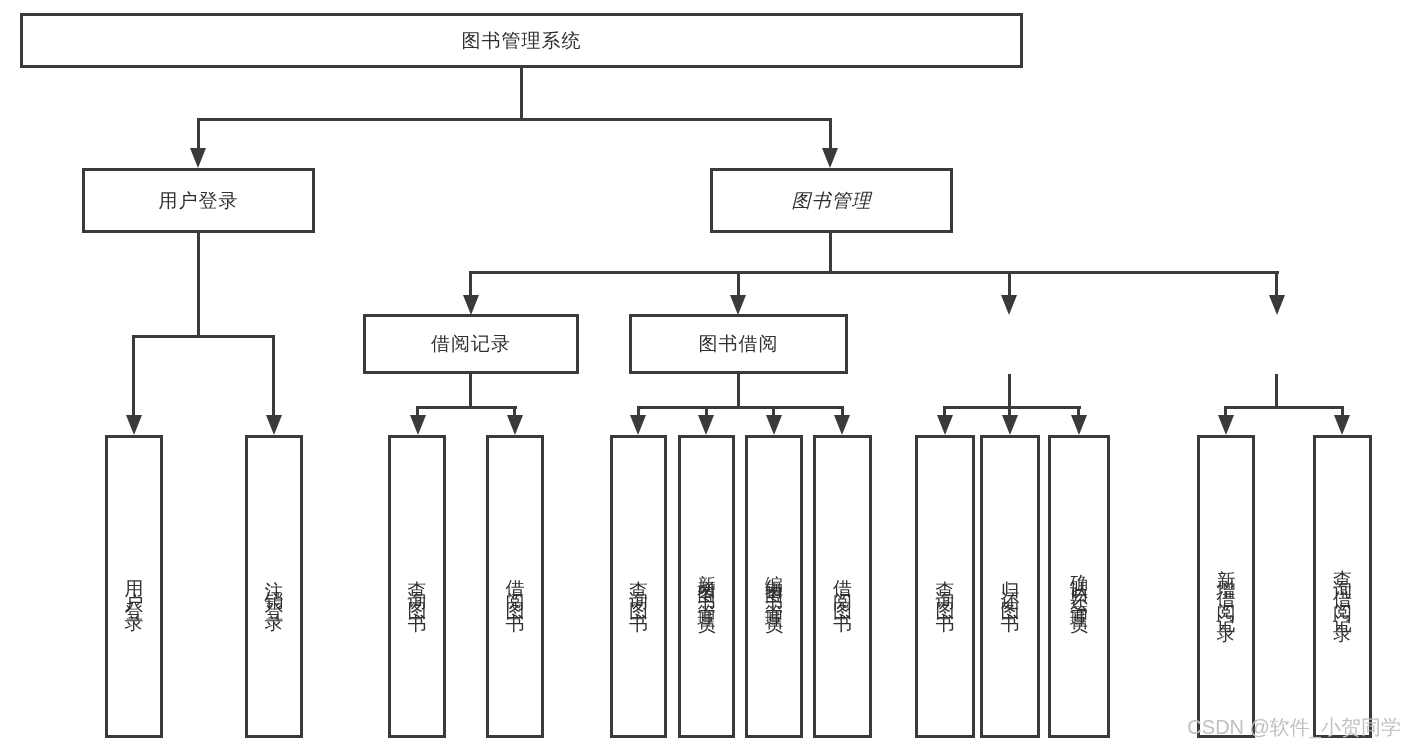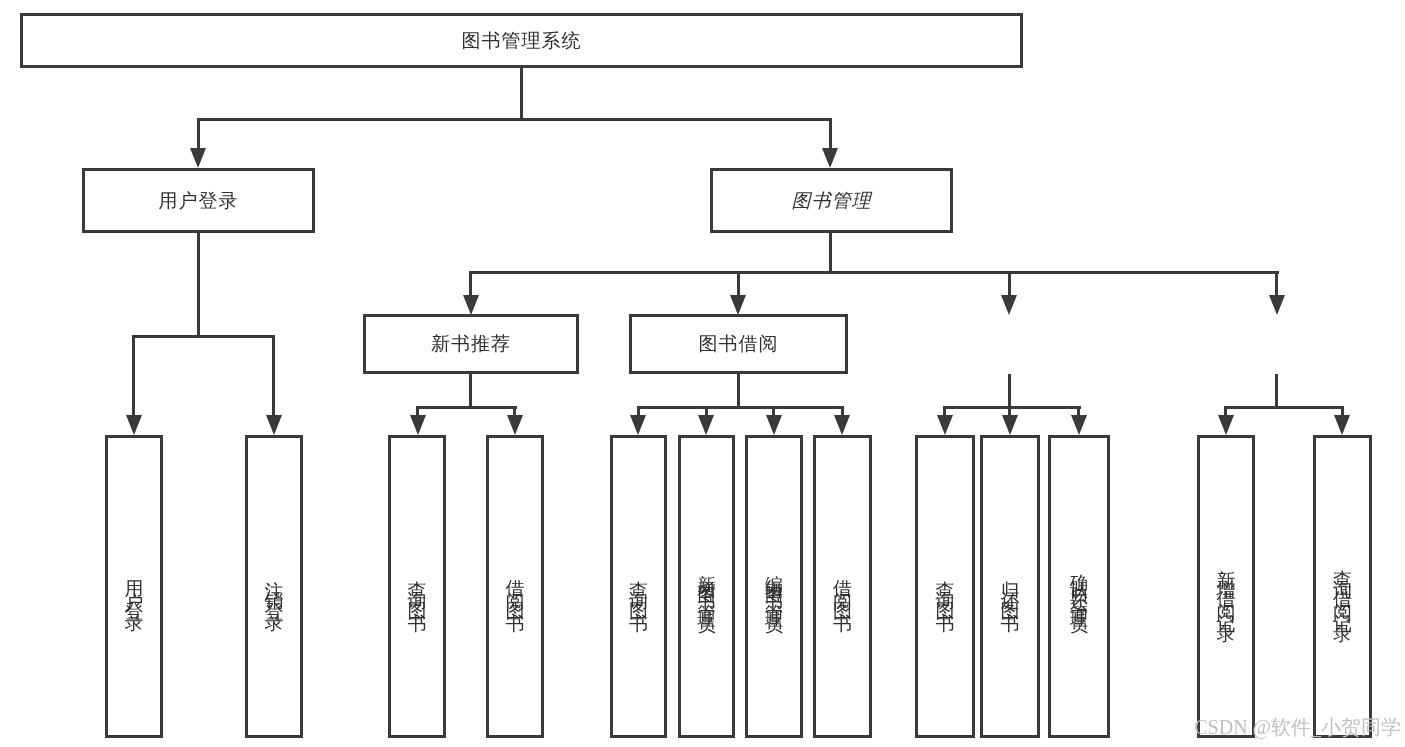--- a/index.html
+++ b/index.html
@@ -85,21 +85,21 @@
   <div class="vl" style="left:469px;top:271px;height:26px;"></div>
   <div class="arrow" style="left:463px;top:295px;"></div>
   <div class="vl" style="left:737px;top:271px;height:26px;"></div>
   <div class="arrow" style="left:730px;top:295px;"></div>
   <div class="vl" style="left:1008px;top:271px;height:26px;"></div>
   <div class="arrow" style="left:1001px;top:295px;"></div>
   <div class="vl" style="left:1275px;top:271px;height:26px;"></div>
   <div class="arrow" style="left:1269px;top:295px;"></div>
 
   <div class="box hbox" style="left:363px;top:314px;width:216px;height:60px;">
-    <span>新书推荐</span>
+    <span>借阅记录</span>
   </div>
   <div class="box hbox" style="left:629px;top:314px;width:219px;height:60px;text-align:center;">
     <span>图书借阅</span>
   </div>
 
   <div class="vl" style="left:469px;top:374px;height:34px;"></div>
   <div class="hl" style="left:416px;top:406px;width:101px;"></div>
   <div class="vl" style="left:416px;top:406px;height:11px;"></div>
   <div class="arrow" style="left:410px;top:415px;"></div>
   <div class="vl" style="left:513px;top:406px;height:11px;"></div>
@@ -169,15 +169,15 @@
     <span>确认归还（管理员）</span>
   </div>
 
   <div class="box vbox" style="left:1197px;top:435px;width:58px;height:303px;">
     <span>新增借阅记录</span>
   </div>
   <div class="box vbox" style="left:1313px;top:435px;width:59px;height:303px;">
     <span>查询借阅记录</span>
   </div>
 
-  <div class="watermark" style="right:4px;top:714px;font-family:Liberation Serif, serif;">CSDN @软件_小贺同学</div>
+  <div class="watermark" style="right:4px;top:714px;">CSDN @软件_小贺同学</div>
 
 </div>
 
 </body></html>

